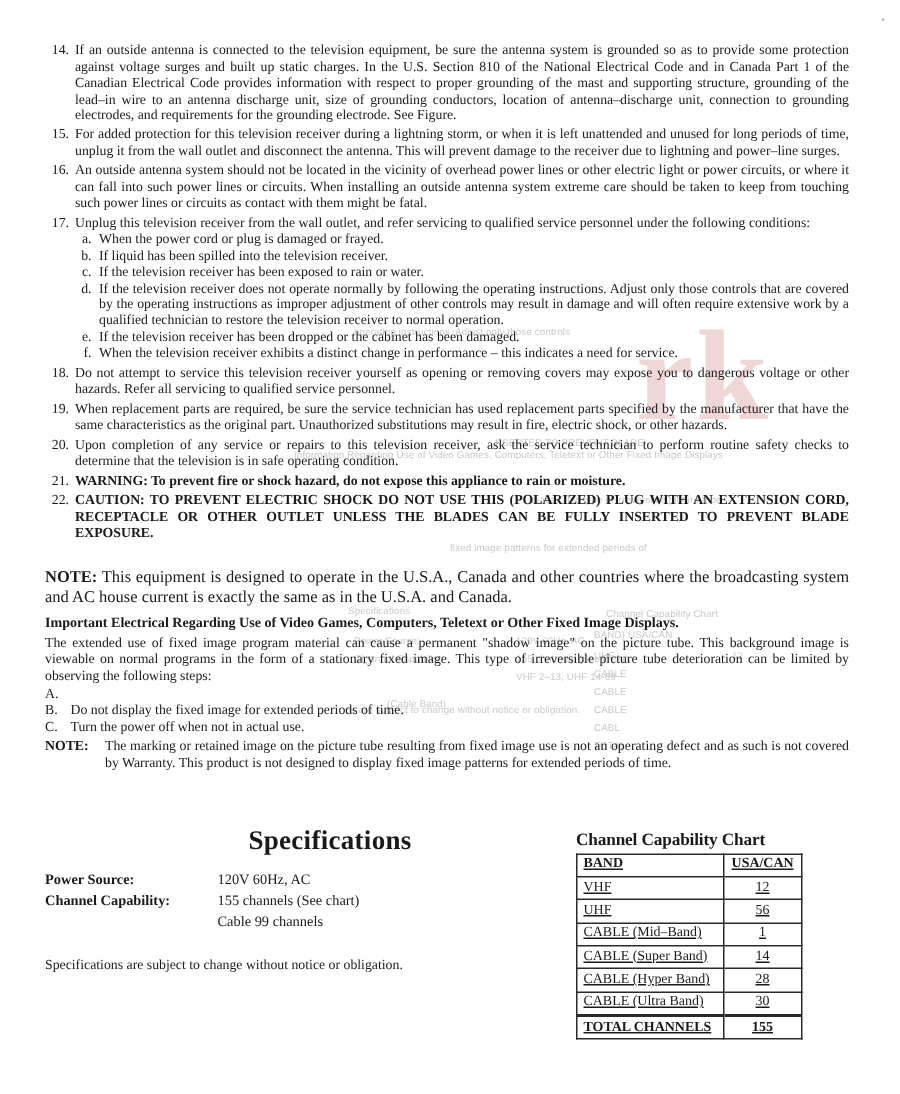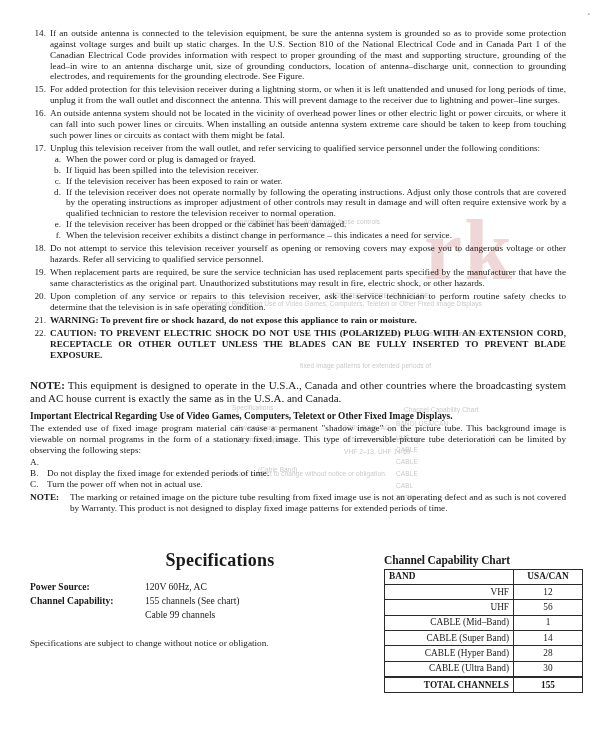--- a/index.html
+++ b/index.html
@@ -194,34 +194,35 @@
     width: 182px;
   }
   .chart-title {
     font-size: 11.5px;
     font-weight: bold;
     margin-bottom: 3px;
     letter-spacing: -.1px;
   }
   table.chart {
     border-collapse: collapse;
-    width: 199px;
+    width: 151px;
     font-size: 9.3px;
+    text-decoration: underline;
   }
   table.chart th, table.chart td {
     border: 1px solid #2a2a2a;
     padding: 1.5px 4px;
     line-height: 1.22;
   }
   table.chart th {
     font-weight: bold;
     text-align: left;
   }
   table.chart th.r, table.chart td.r { text-align: center; }
-  table.chart td.band { text-align: right; }
+  table.chart td.band { text-align: left; }
   table.chart tr.total td {
     font-weight: bold;
     border-top: 2px solid #2a2a2a;
   }
   table.chart tr.total td.r { font-weight: bold; }
 </style>
 </head>
 <body>
 
 <div class="ghost-layer">

